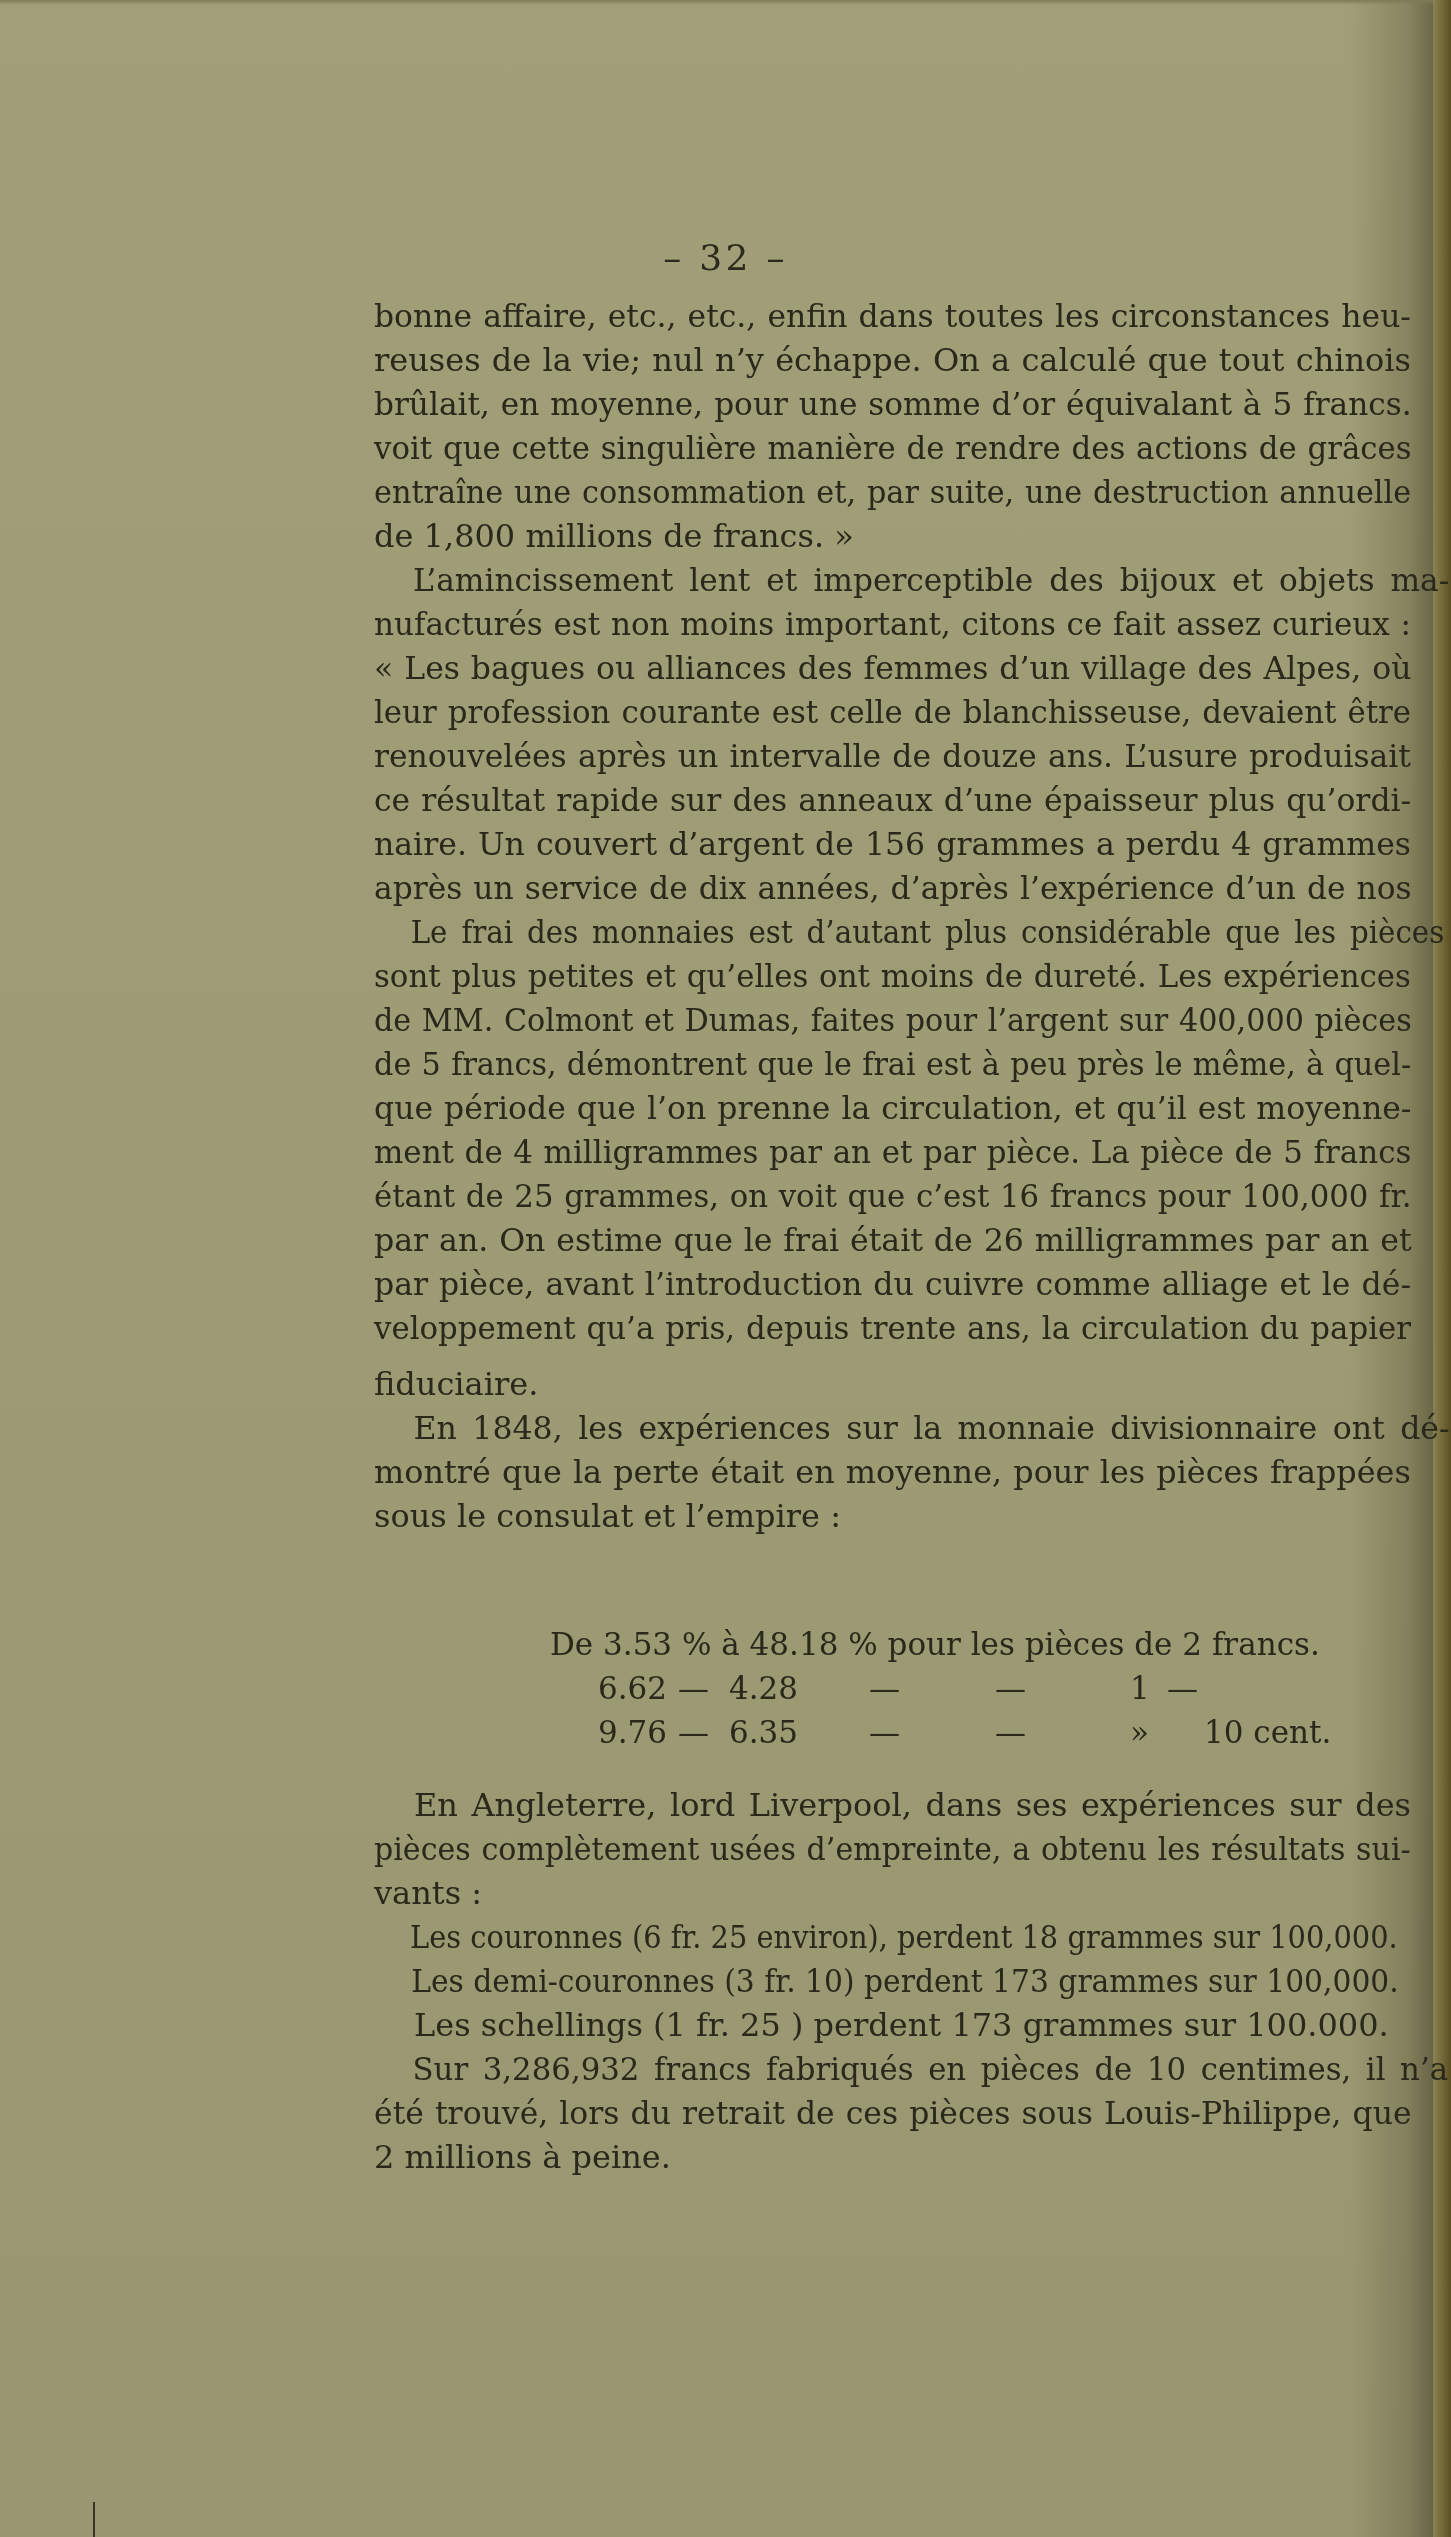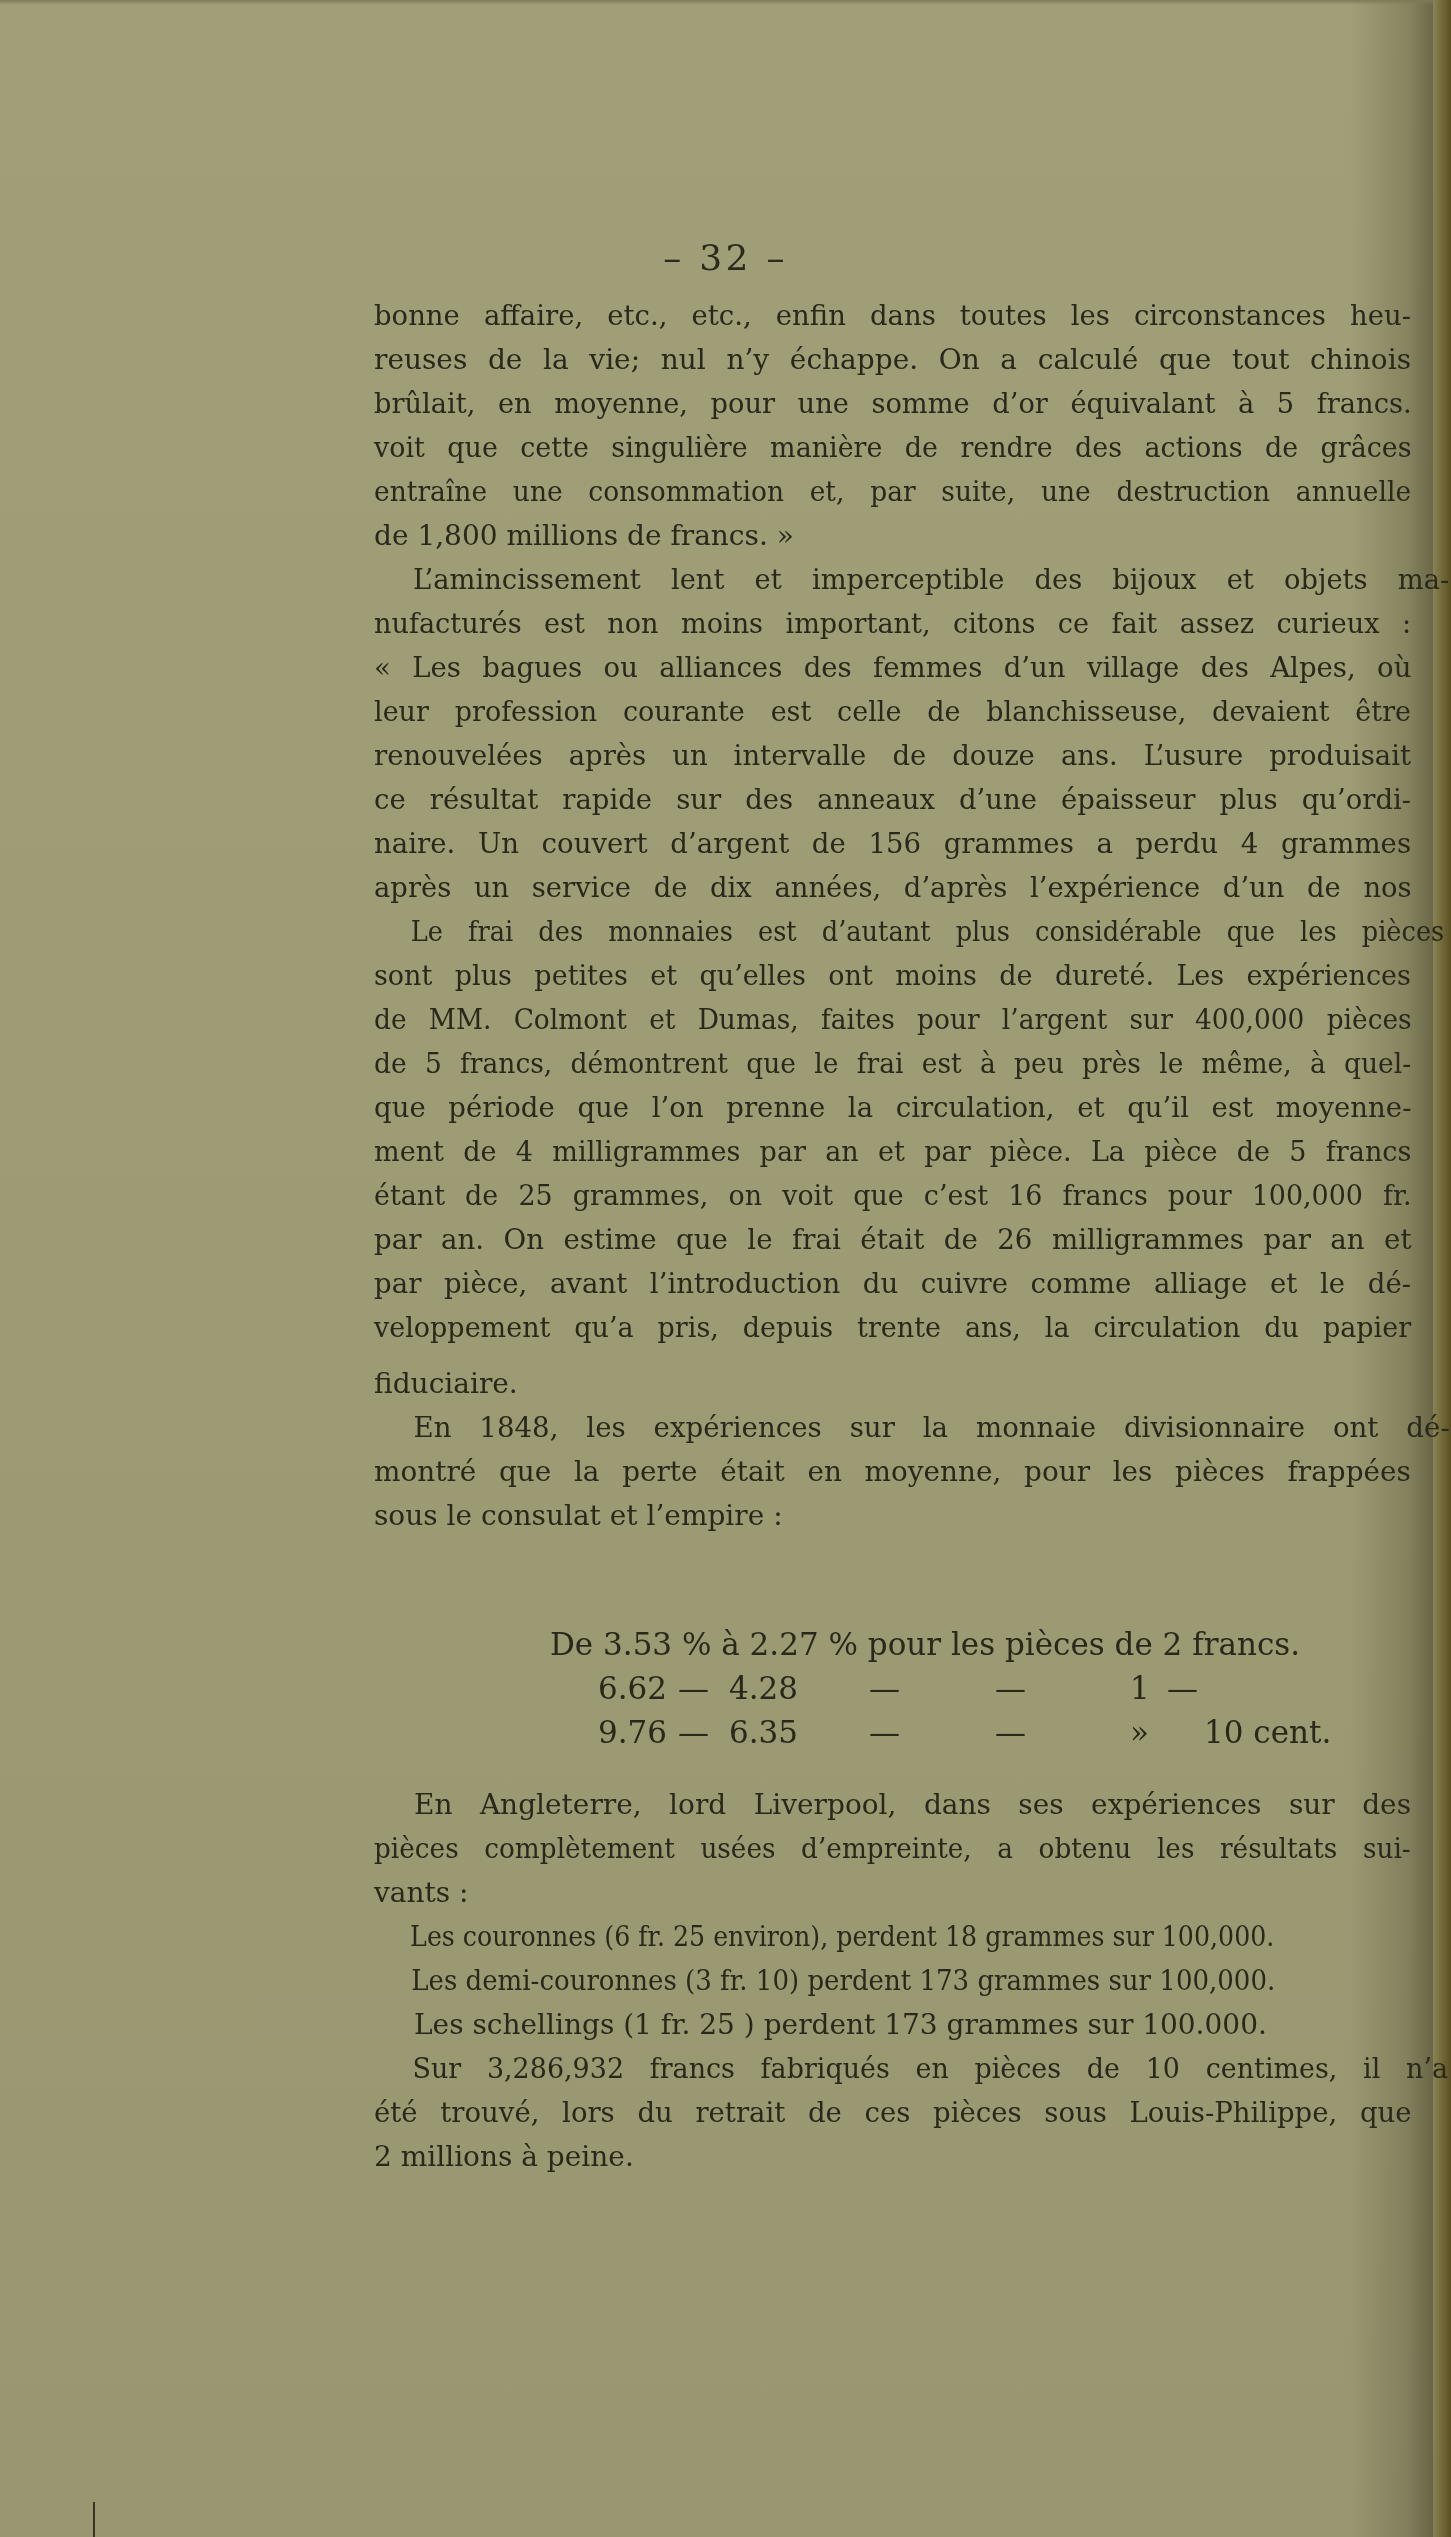--- a/index.html
+++ b/index.html
@@ -37,21 +37,21 @@
     font-size: 36px;
     color: #2b2a1c;
     letter-spacing: 3.3px;
   }
   .text-block {
     position: absolute;
     left: 374px;
     top: 294px;
     width: 1037px;
     color: #2a281a;
-    font-size: 28px;
+    font-size: 32px;
     line-height: 44px;
   }
   .line {
     display: block;
     white-space: nowrap;
     text-align: justify;
     text-align-last: justify;
     height: 44px;
     transform-origin: left center;
   }
@@ -131,21 +131,21 @@
       <span class="line last" style="display: block;">sous le consulat et l’empire :</span>
     </div>
   </div>
 
   <div class="table">
     <div class="trow">
       <span style="left:0">
         <span style="position:static">De</span>
         <span style="position:static">3.53 %</span>
         <span style="position:static">à</span>
-        <span style="position:static">2.27 %</span>
+        <span style="position:static">48.18 %</span>
         <span style="position:static">pour les pièces de 2 francs.</span>
       </span>
     </div>
     <div class="trow">
       <span class="c-a">6.62</span>
       <span class="c-a" style="left:128px">—</span>
       <span class="c-b">4.28</span>
       <span class="c-c">—</span>
       <span class="c-d">—</span>
       <span class="c-e">1</span>

